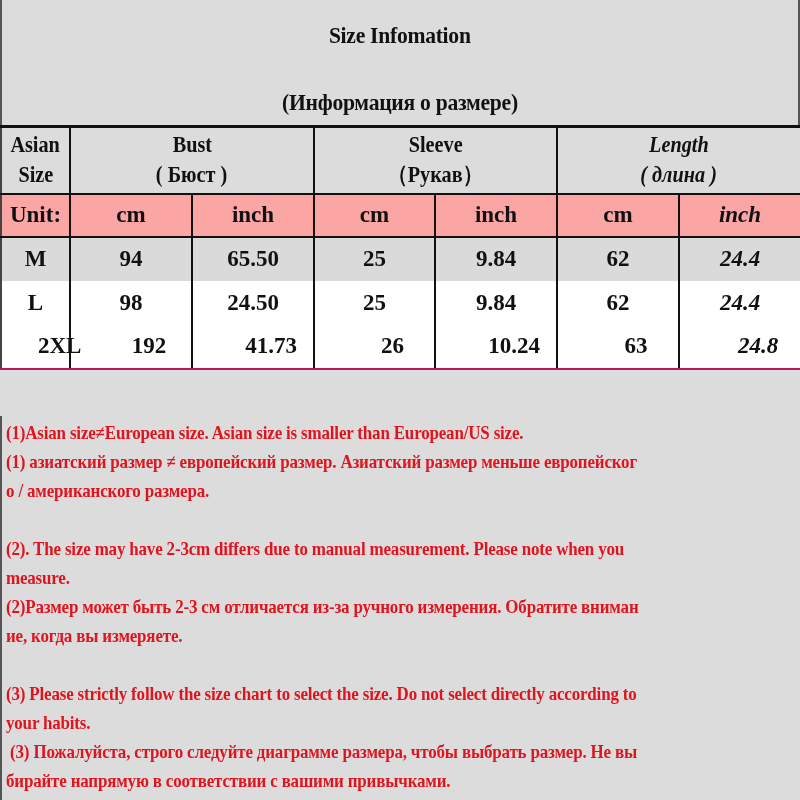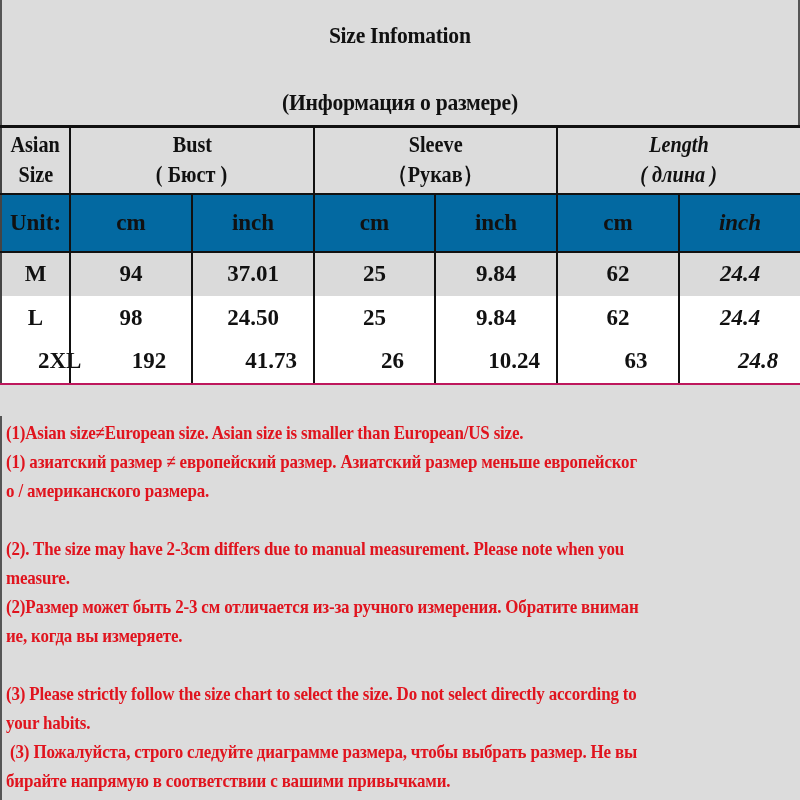--- a/index.html
+++ b/index.html
@@ -28,21 +28,21 @@
       font-weight: bold; color: #111;
       border-left: 2px solid #111; border-right: 2px solid #111;
       padding: 0;
     }
     .size-table tr.head td {
       background: #dcdcdc; height: 67px;
       border-top: 3px solid #111; border-bottom: 2px solid #111;
       font-size: 23px; line-height: 30px;
     }
     .size-table tr.unit td {
-      background: #0369a1; height: 58px;
+      background: #fca5a5; height: 43px;
       border-bottom: 2px solid #111;
       font-size: 23px;
     }
     .size-table tr.data td { height: 44px; font-size: 23px; }
     .size-table tr.data.shade td { background: #dadada; }
     .size-table tr.data.plain td { background: #ffffff; }
     .size-table tr.data.last td { border-bottom: 2px solid #be185d; padding-left: 36px; }
     .size-table td:first-child { border-left: 2px solid #444; margin-left: 20px; }
     .size-table td:last-child { border-right: 2px solid #444; font-style: italic; }
     .cond { display: inline-block; transform: scaleX(0.88); }
@@ -101,21 +101,21 @@
     <td>cm</td>
     <td>inch</td>
     <td>cm</td>
     <td>inch</td>
     <td>cm</td>
     <td>inch</td>
   </tr>
   <tr class="data shade">
     <td>M</td>
     <td>94</td>
-    <td>37.01</td>
+    <td>65.50</td>
     <td>25</td>
     <td>9.84</td>
     <td>62</td>
     <td>24.4</td>
   </tr>
   <tr class="data plain">
     <td>L</td>
     <td>98</td>
     <td>24.50</td>
     <td>25</td>

